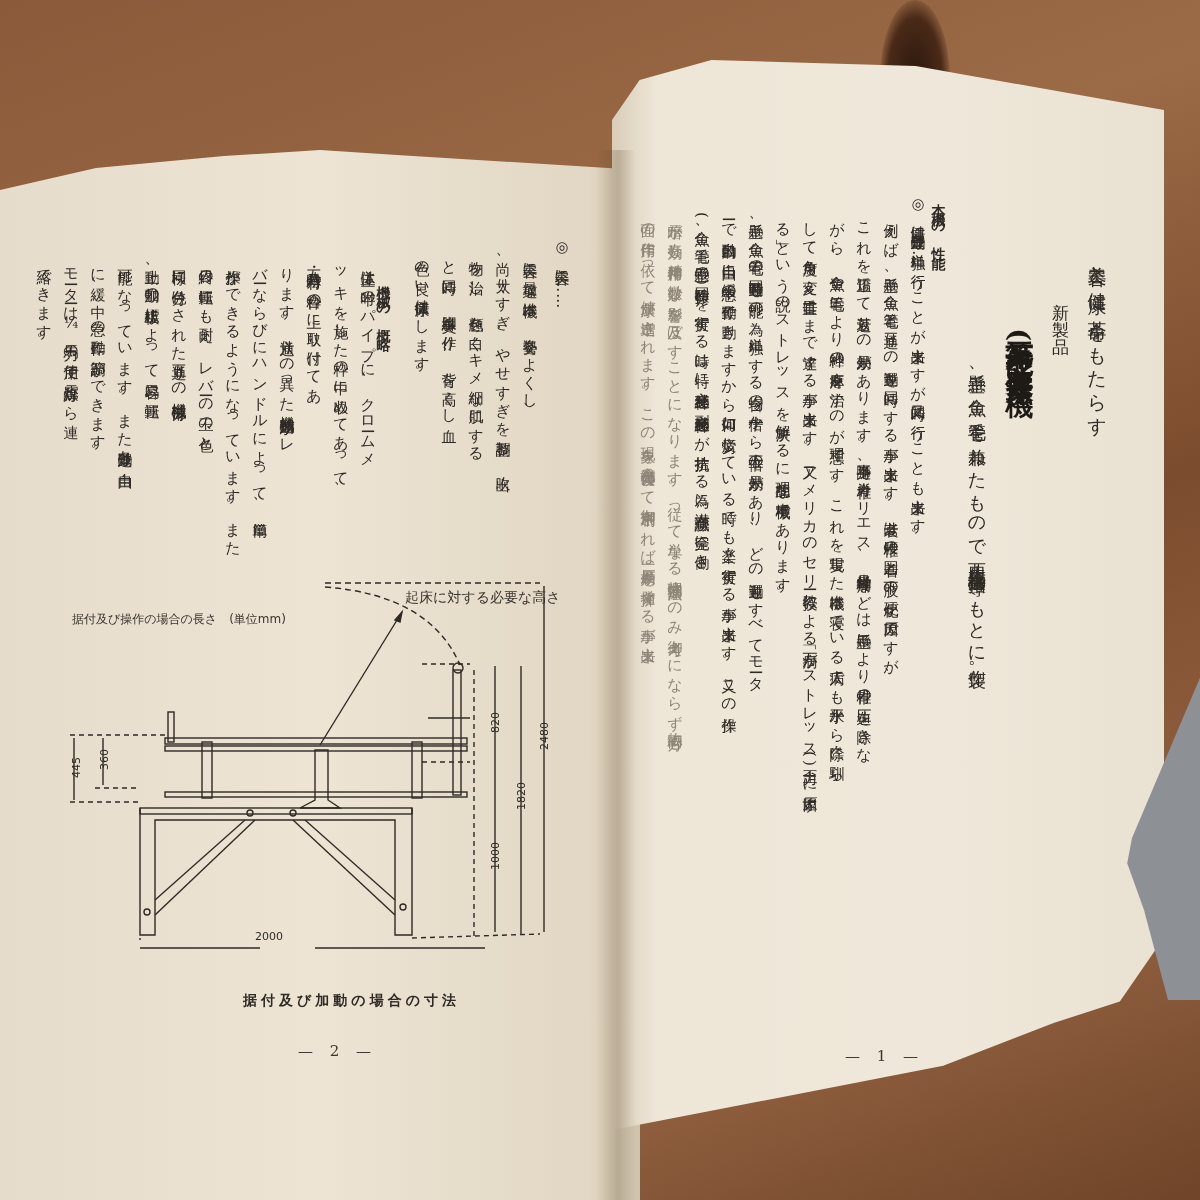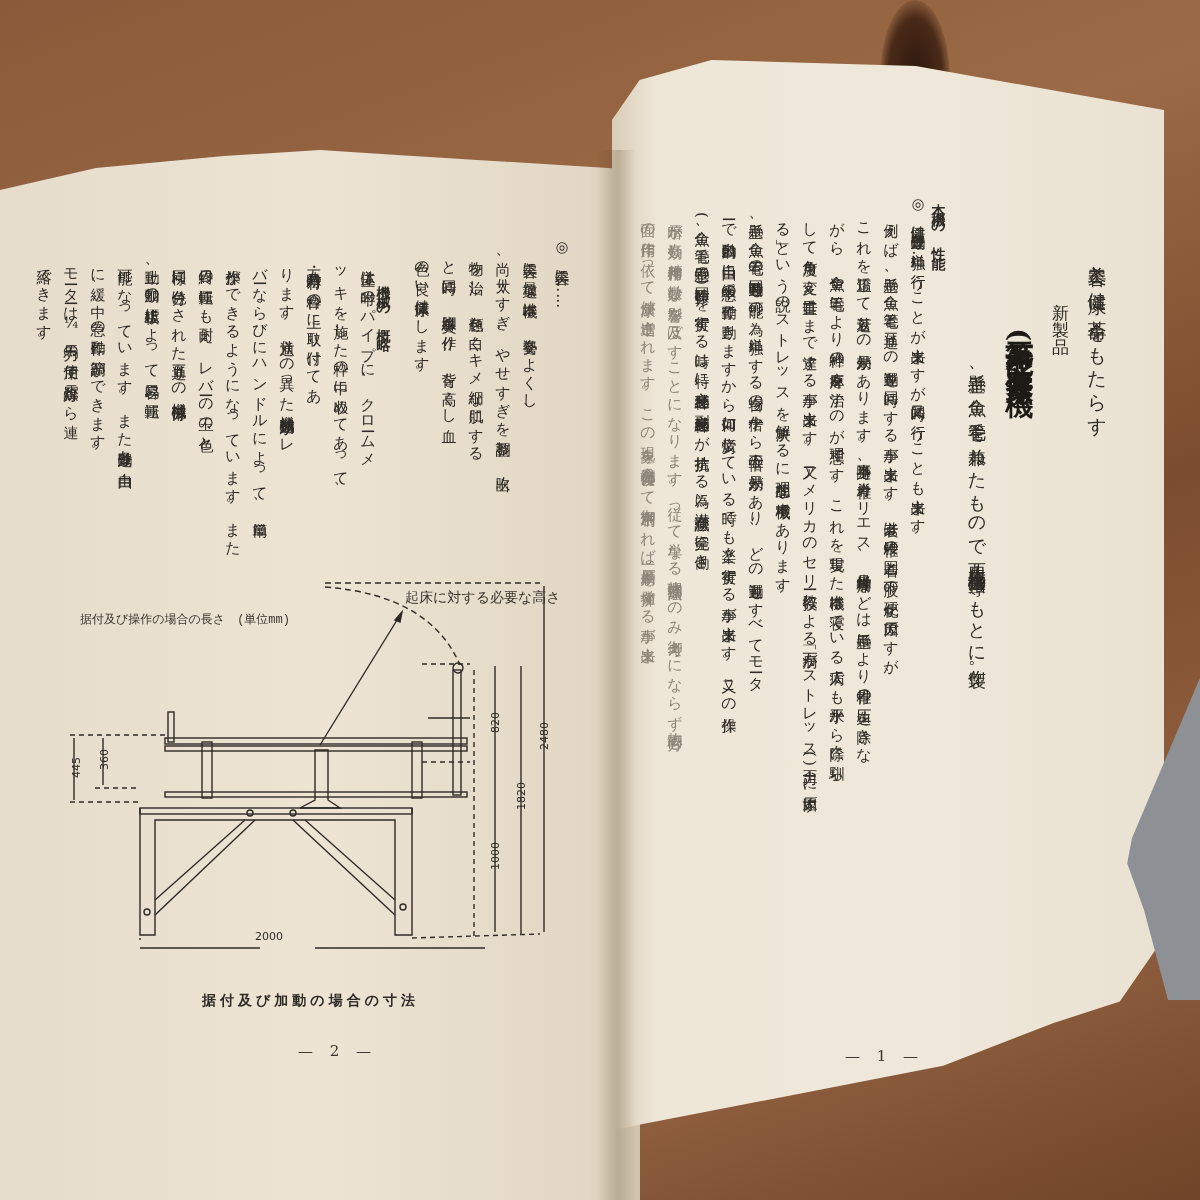--- a/index.html
+++ b/index.html
@@ -32,21 +32,21 @@
   .heading-bold { font-family:"DejaVu Sans", sans-serif; font-weight:bold; font-size:14px; letter-spacing:9px; }
   .col { display:block; }
 
   .title-main { font-size:28px; font-weight:bold; letter-spacing:2px; color:#1e1b17; }
   .tagline { font-size:19px; letter-spacing:2px; }
   .newprod { font-size:17px; letter-spacing:18px; }
   .subtitle { font-size:18px; letter-spacing:2px; }
   .faded { color:#8e8578; }
 
   .page-num { position:absolute; font-size:15px; color:#3a352e; letter-spacing:6px; }
-  .caption { position:absolute; font-family:"DejaVu Sans", sans-serif; font-weight:bold; font-size:14px; letter-spacing:4px; color:#2e2a25; }
+  .caption { position:absolute; font-family:"DejaVu Sans", sans-serif; font-weight:bold; font-size:14px; letter-spacing:4px; color:#2e2a25;margin-left:41px; }
   .diagram-label { position:absolute; font-family:"DejaVu Sans", sans-serif; font-size:12px; color:#3a352e; }
   svg text { font-family:"DejaVu Sans", sans-serif; }
 </style>
 </head>
 <body>
 
 <div class="wood-knot"></div>
 
 <div class="page page-left"></div>
 
@@ -98,21 +98,21 @@
   <span class="col">操作ができるようになっています。また</span>
   <span class="col">終日の運転にも耐え、レバーの玉の色と</span>
   <span class="col">同様に色分けされた五通りの機械部分は</span>
   <span class="col">止動、加動の標止板によって容易に運転</span>
   <span class="col">可能になっています。また各運動は自由</span>
   <span class="col">に緩、中、急の動作に調節ができます。</span>
   <span class="col">モーターは¼馬力の使用で電灯線から連</span>
   <span class="col">絡できます。</span>
 </div>
 
-<div class="diagram-label" style="left:80px; top:611px;font-family:Liberation Mono, monospace;">据付及び操作の場合の長さ　(単位mm)</div>
+<div class="diagram-label" style="left:72px; top:611px;">据付及び操作の場合の長さ　(単位mm)</div>
 <div class="diagram-label" style="left:405px; top:589px; font-size:14px;">起床に対する必要な高さ</div>
 
 <svg style="position:absolute; left:50px; top:570px;" width="510" height="370" viewBox="0 0 510 370">
   <g stroke="#2e2a25" fill="none" stroke-width="1.4">
 
     <path d="M 275 17 Q 380 25 410 95" stroke-dasharray="6 4"></path>
     <line x1="275" y1="13" x2="490" y2="13" stroke-dasharray="6 4"></line>
 
     <line x1="270" y1="175" x2="352" y2="42"></line>
     <polygon points="352,42 345,50 350,52" fill="#2e2a25"></polygon>

